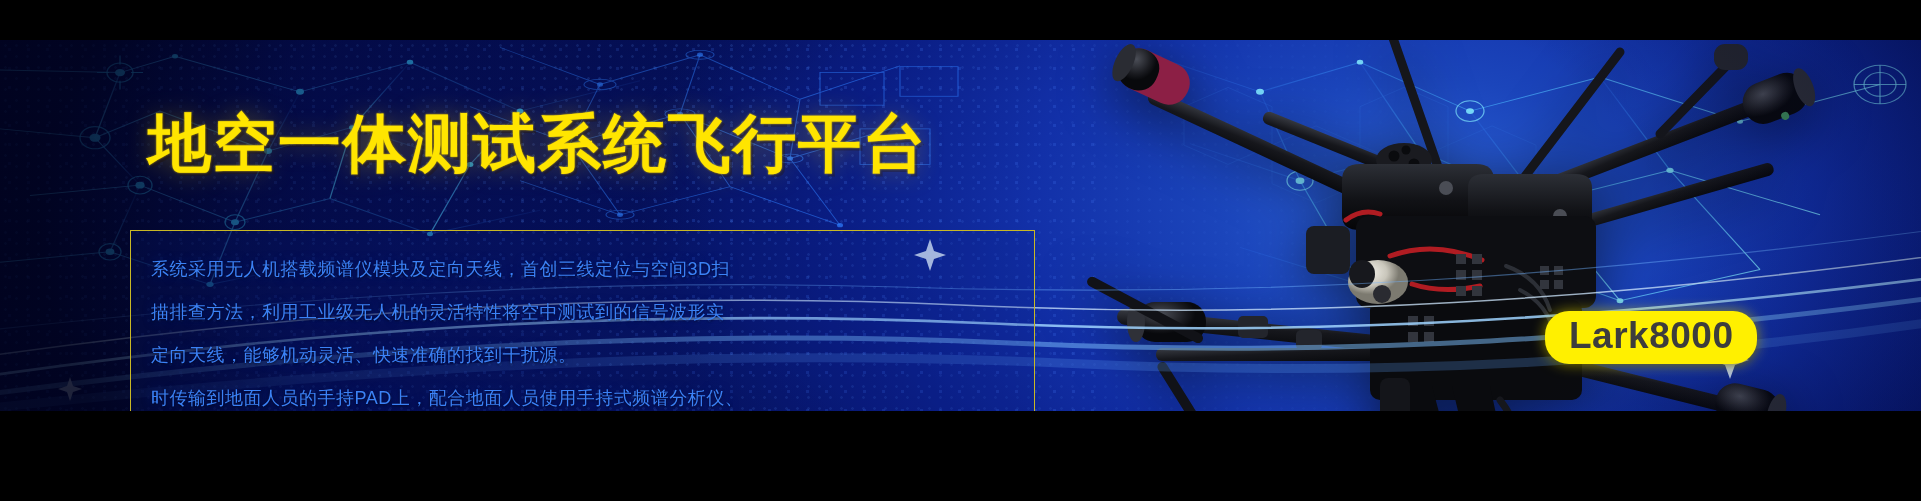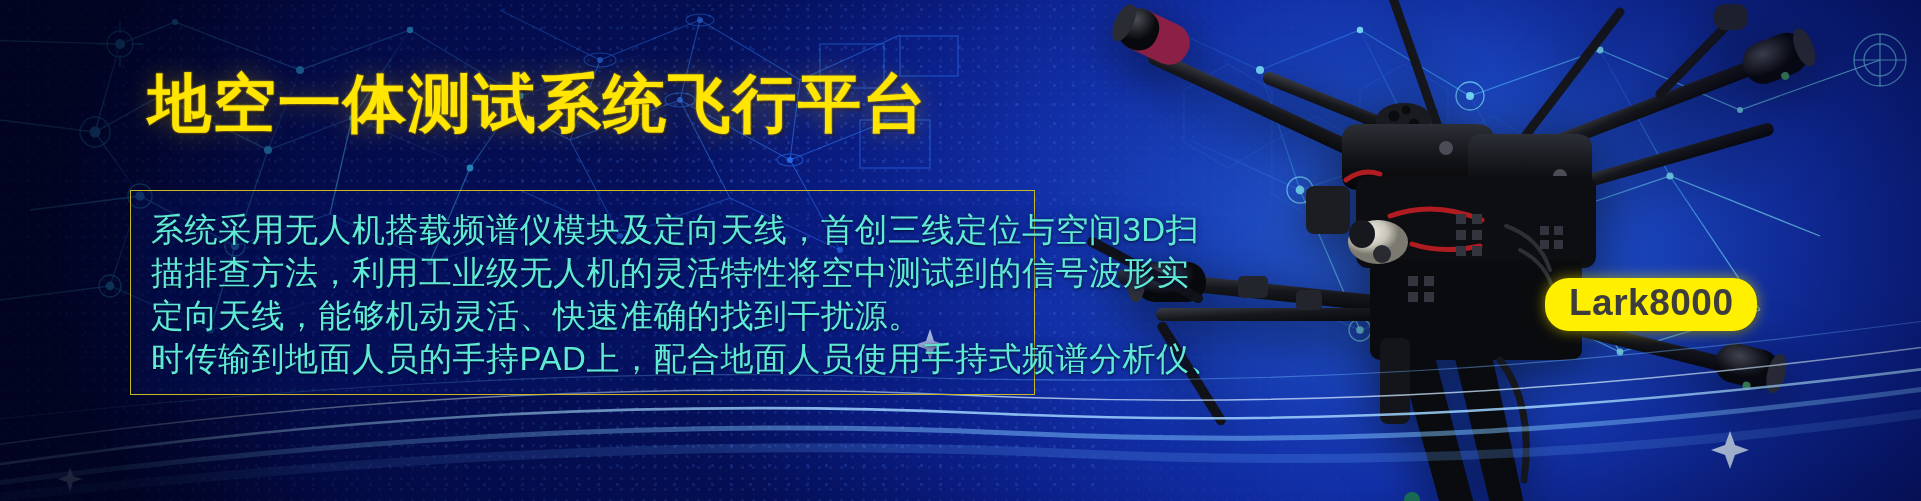--- a/index.html
+++ b/index.html
@@ -1,22 +1,23 @@
 <!DOCTYPE html>
 <html><head>
 <meta charset="utf-8">
 <style>
   html,body{margin:0;padding:0;background:#000;}
   body{font-family:"Liberation Sans","DejaVu Sans",sans-serif;}
 
   #banner{
     position:relative;
-    width:1921px;height:501px;
+    width:1921px;height:371px;
     overflow:hidden;
     background:#0a1f8f;
+    margin-top:40px;
   }
 
   
   .bg-base{
     position:absolute;inset:0;
     background:
       radial-gradient(ellipse 780px 520px at 74% 46%, #2d63d8 0%, #1b45bb 26%, #1230a8 50%, #0a1d84 74%, #05115e 100%),
       linear-gradient(100deg,#050d52 0%,#07176e 22%,#0a238f 48%,#0d2ea8 70%,#07185f 100%);
   }
   .bg-vignette{
@@ -64,31 +65,31 @@
   
   #desc-box{
     position:absolute;left:130px;top:190px;
     width:905px;
     box-sizing:border-box;
     border:1.6px solid #c9b825;
     padding:17px 20px 14px 20px;
     background:rgba(9,28,130,.20);
   }
   .desc-line{
-    color:#5eead4;
-    font-size:33px;
+    color:#3b82f6;
+    font-size:18px;
     line-height:43px;
     letter-spacing:.5px;
     white-space:nowrap;
     text-shadow:0 1px 3px rgba(0,0,0,.65), 0 0 10px rgba(10,30,120,.9);
   }
 
   
   #badge{
-    position:absolute;left:1545px;top:278px;
+    position:absolute;left:1545px;top:271px;
     padding:5px 24px 7px 24px;
     background:#fff000;
     border-radius:24px;
     color:#3d3d3d;
     font-size:37px;
     font-weight:bold;
     letter-spacing:.5px;
     line-height:1.1;
     box-shadow:0 0 14px rgba(255,240,0,.55), 0 2px 6px rgba(0,0,0,.45);
     white-space:nowrap;

